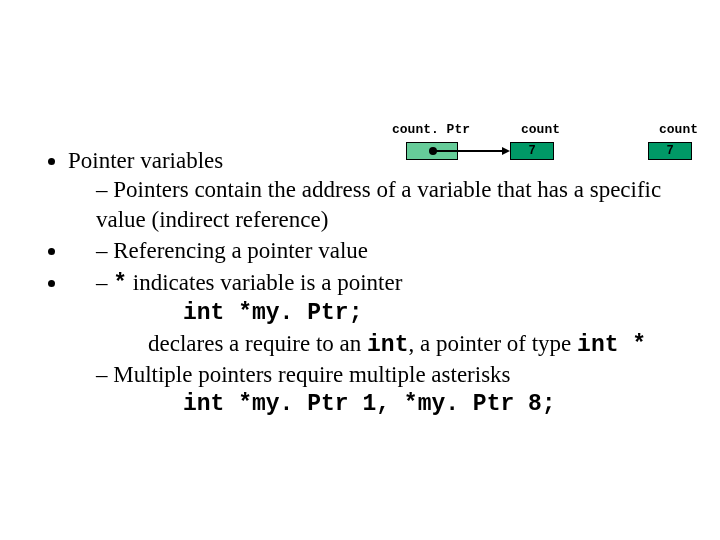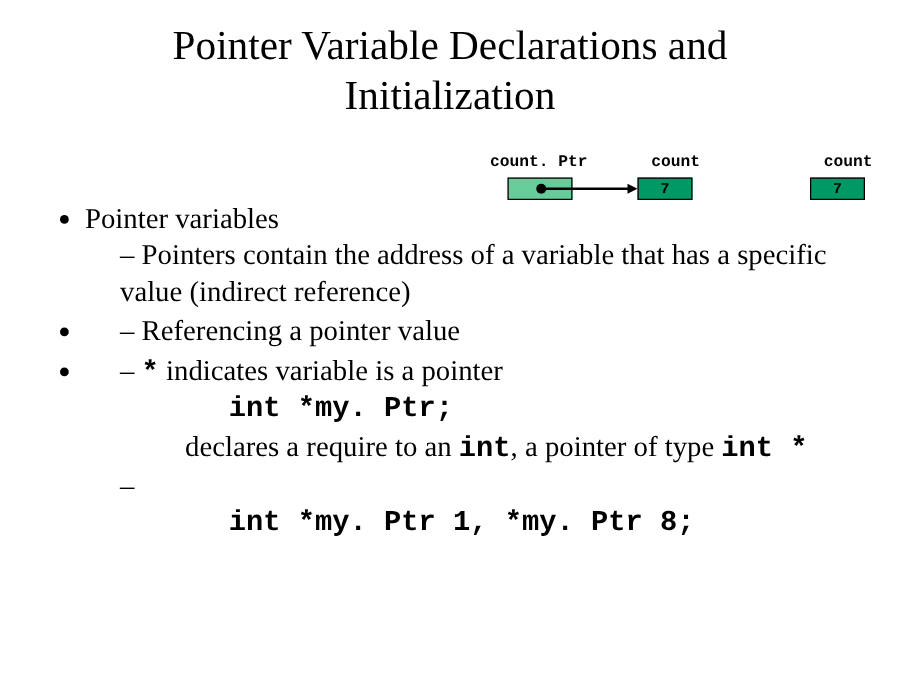--- a/index.html
+++ b/index.html
@@ -80,21 +80,21 @@
     box-sizing: border-box;
     color: #000;
     font-family: "Courier New", monospace;
     font-weight: bold;
     font-size: 12px;
     text-align: center;
     line-height: 16px;
   }
   .body {
     position: absolute;
-    top: 160px;
+    top: 146px;
     left: 40px;
     right: 30px;
     font-size: 23px;
     line-height: 1.28;
   }
   ul.top {
     list-style: disc;
     margin: 0;
     padding-left: 28px;
   }
@@ -122,24 +122,20 @@
   .decl-line {
     display: block;
     margin-left: 52px;
   }
 </style>
 </head>
 <body>
 
 <div class="slide">
 
-  <div class="title">
-    <span>Pointer Variable Declarations and</span><br>
-    <span>Initialization</span>
-  </div>
 
   <div class="diagram">
     <div class="dlabel" style="left:-10px; top:0; width:80px;">count. Ptr</div>
     <div class="ptrbox" style="left:6px;">
       <div class="dot"></div>
     </div>
     <div class="arrow-line" style="left:34px; width:70px;"></div>
     <div class="arrow-head" style="left:102px;"></div>
 
     <div class="dlabel" style="left:100px; top:0; width:60px;">count</div>
@@ -165,20 +161,21 @@
       <li>
         <ul class="sub">
           <li>
             <span class="inline-code">*</span><span> indicates variable is a pointer</span>
             <span class="codeblock">int *my. Ptr;</span>
             <span class="decl-line">
               <span>declares a require to an </span><span class="inline-code">int</span><span>, a pointer of type </span><span class="inline-code">int *</span>
             </span>
           </li>
           <li>
+            <span>Multiple pointers require multiple asterisks</span>
             <span class="codeblock">int *my. Ptr 1, *my. Ptr 8;</span>
           </li>
         </ul>
       </li>
     </ul>
   </div>
 
 </div>
 
 </body></html>

